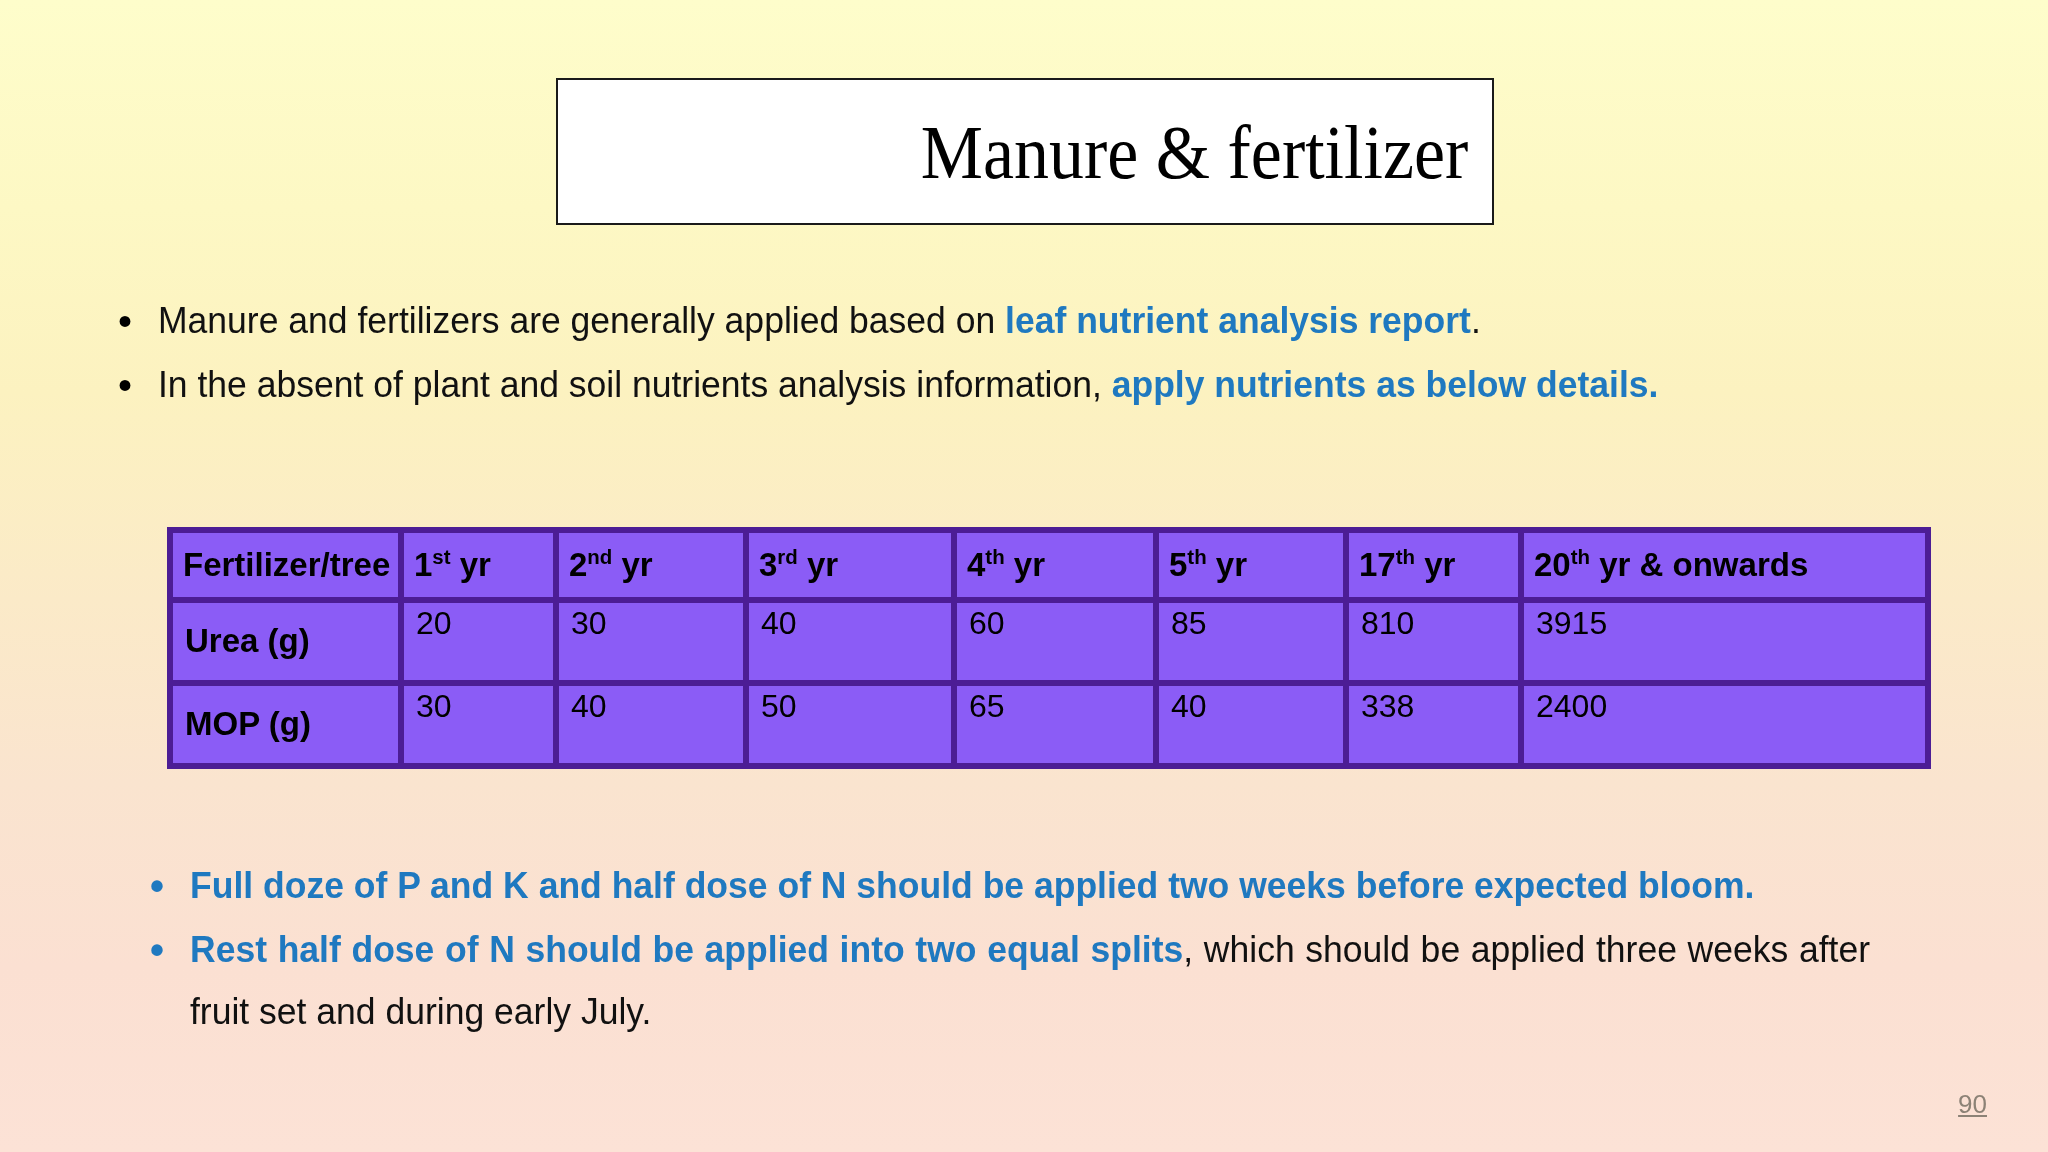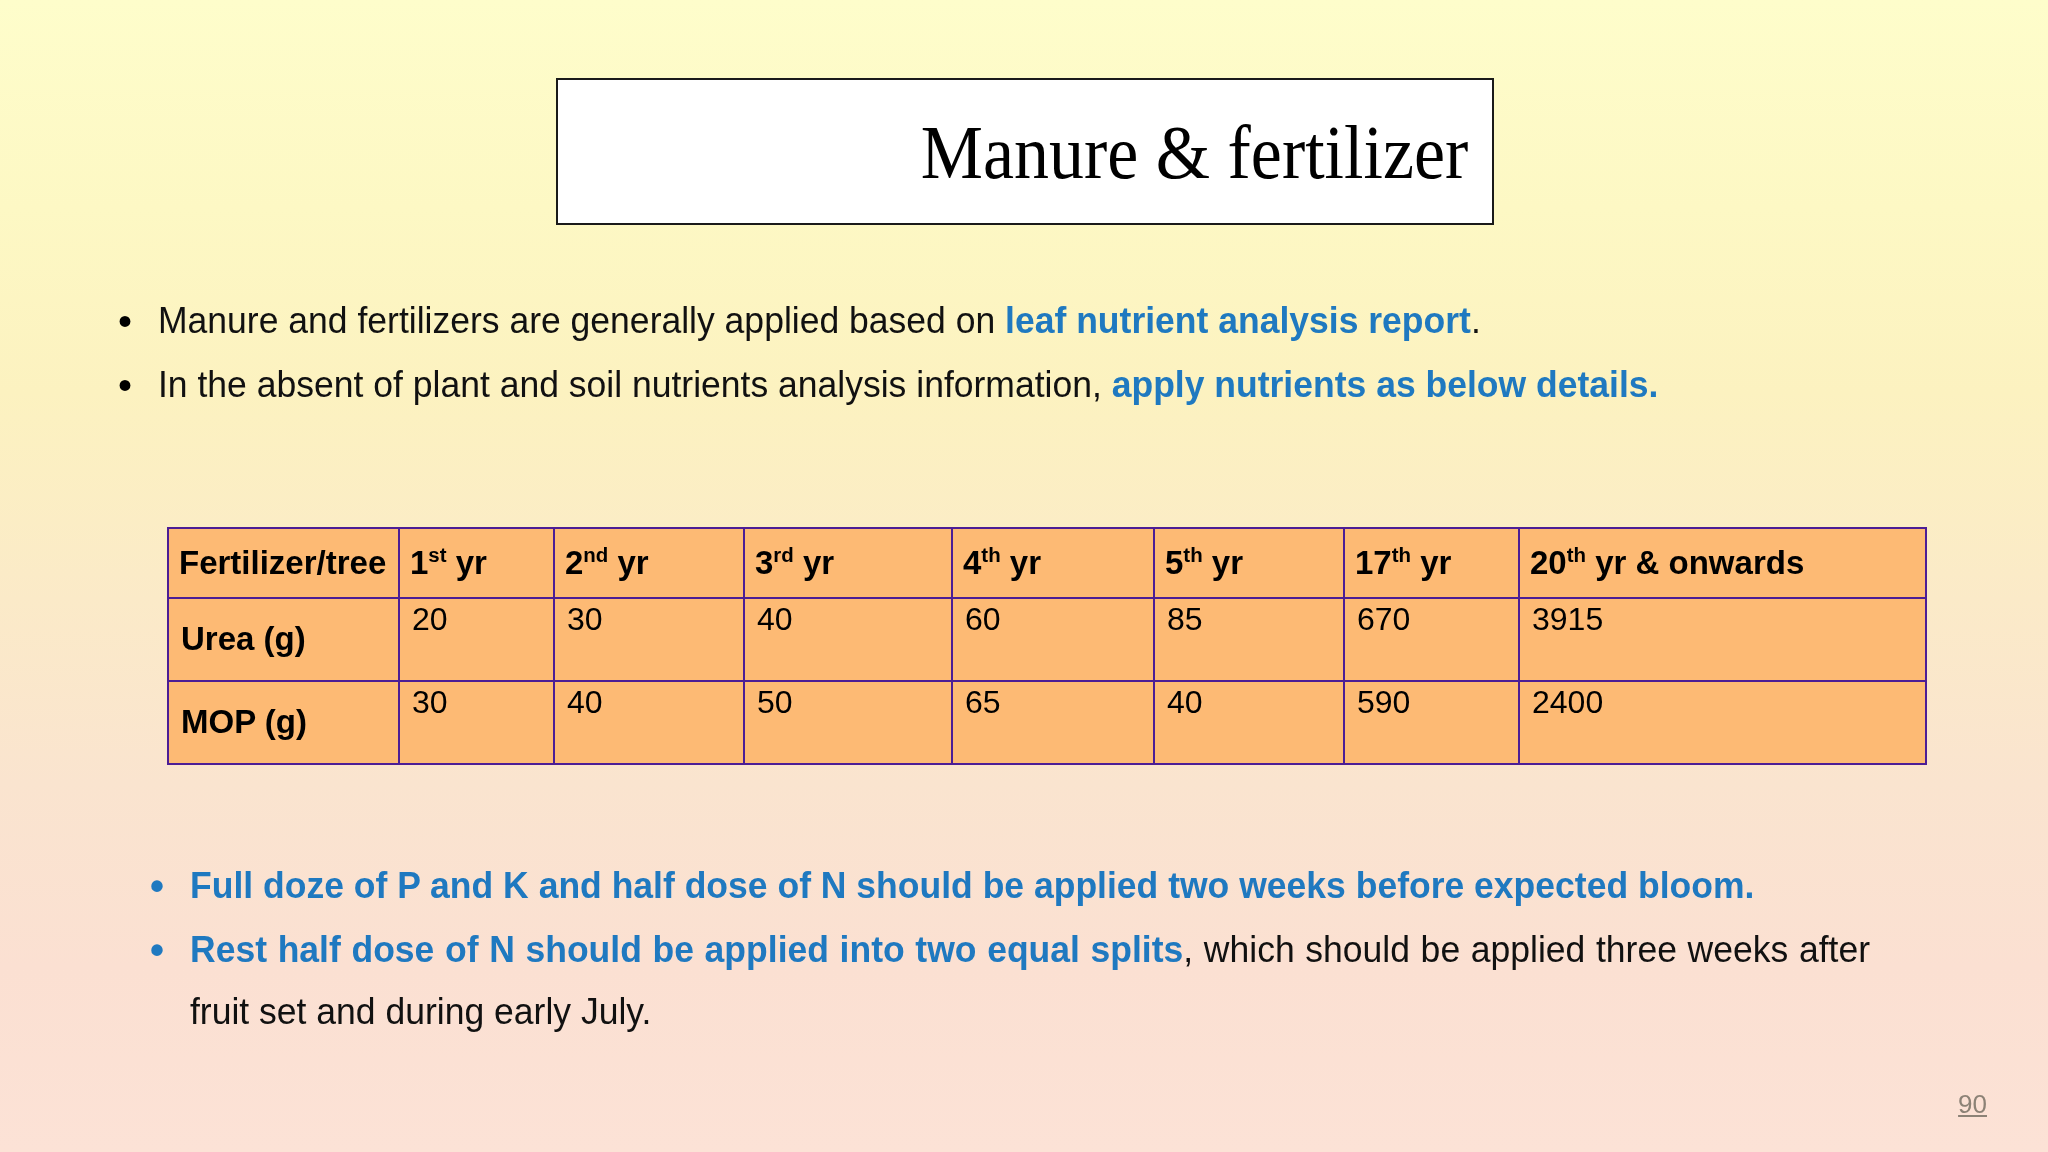--- a/index.html
+++ b/index.html
@@ -71,22 +71,22 @@
   
   #fert-table{
     position:absolute;
     left:167px; top:527px;
     width:1758px;
     border-collapse:collapse;
     table-layout:fixed;
     background:#ffffff;
   }
   #fert-table td, #fert-table th{
-    border:2px solid #4c1d95;
-    background:#fdba74;
+    border:6px solid #4c1d95;
+    background:#8b5cf6;
     padding:4px 8px 4px 10px;
     text-align:left;
     vertical-align:top;
   }
   #fert-table thead th{
     height:70px;
     vertical-align:middle;
     font-size:33px;
     font-weight:bold;
     color:#000;
@@ -178,31 +178,31 @@
       </tr>
   </thead>
   <tbody>
       <tr>
         <td class="rowlabel">Urea (g)</td>
         <td>20</td>
         <td>30</td>
         <td>40</td>
         <td>60</td>
         <td>85</td>
-        <td>670</td>
+        <td>810</td>
         <td>3915</td>
       </tr>
       <tr>
         <td class="rowlabel">MOP (g)</td>
         <td>30</td>
         <td>40</td>
         <td>50</td>
         <td>65</td>
         <td>40</td>
-        <td>590</td>
+        <td>338</td>
         <td>2400</td>
       </tr>
     </tbody>
 </table>
 
 <div id="bottom-bullets">
     <div class="bullet-row">
       <span class="bullet-dot blue">•</span>
       <span class="bullet-body"><span class="blue">Full doze of P and K and half dose of N should be applied two weeks before expected bloom.</span></span>
     </div>

